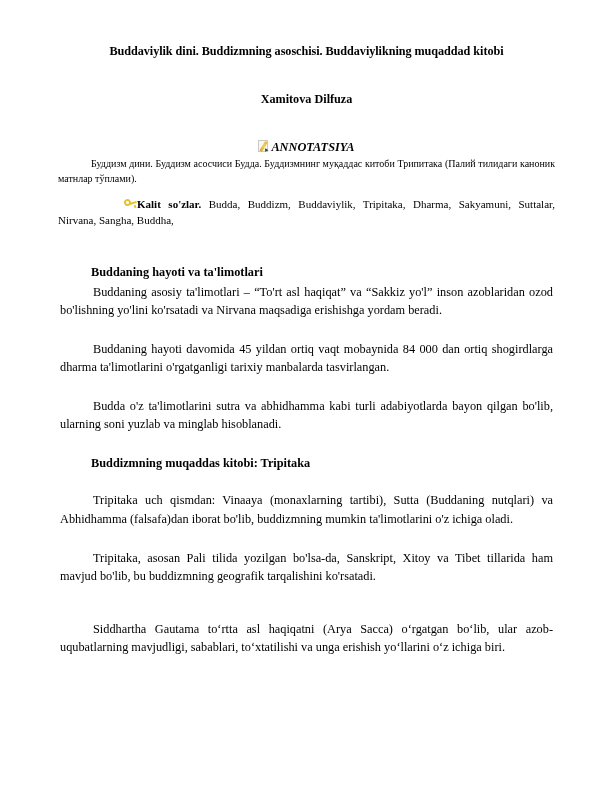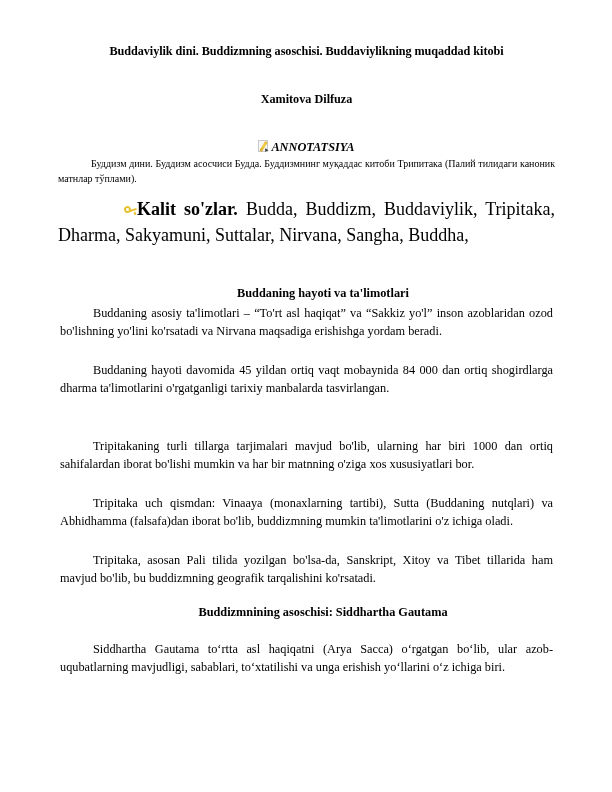--- a/index.html
+++ b/index.html
@@ -125,36 +125,36 @@
   p.annot-para {
     font-size: 10px;
     line-height: 1.47;
     text-align: justify;
     text-justify: inter-word;
     margin: 0;
     text-indent: 33px;
     padding-top: 3px;
   }
   p.keywords-para {
-    font-size: 18px;
+    font-size: 11px;
     line-height: 1.47;
     text-align: justify;
     text-justify: inter-word;
     margin: 0;
     text-indent: 33px;
     padding-top: 9px;
   }
   p.keywords-para b { font-weight: bold; }
   h2.section-heading {
     font-size: 12.3px;
     font-weight: bold;
     margin: 0;
     line-height: 1.47;
     text-indent: 33px;
-    text-align: center;
+    text-align: left;
   }
   .gap-lg { height: 35px; }
   .gap-md { height: 19px; }
   .gap-sm { height: 17px; }
   .gap-xs { height: 14px; }
 </style>
 </head>
 <body>
 
 <div class="page">
@@ -169,28 +169,28 @@
 
   <p class="keywords-para"><span style="display:inline-block;width:33px"></span><span class="icon-key"><span class="bow"></span><span class="shaft"></span><span class="tooth"></span></span><b>Kalit so'zlar.</b><span> Budda, Buddizm, Buddaviylik, Tripitaka, Dharma,  Sakyamuni, Suttalar,  Nirvana,  Sangha,  Buddha,</span></p>
 
   <div class="gap-lg"></div>
 
   <h2 class="section-heading">Buddaning hayoti va ta'limotlari</h2>
   <p class="body-para">Buddaning asosiy ta'limotlari – “To'rt asl haqiqat” va “Sakkiz yo'l”  inson azoblaridan ozod bo'lishning yo'lini ko'rsatadi va Nirvana maqsadiga erishishga yordam beradi.</p>
   <div class="gap-sm"></div>
   <p class="body-para">Buddaning hayoti davomida 45 yildan ortiq vaqt mobaynida 84 000 dan ortiq shogirdlarga  dharma ta'limotlarini o'rgatganligi tarixiy manbalarda tasvirlangan.</p>
   <div class="gap-sm"></div>
+  <p class="body-para">Budda o'z ta'limotlarini sutra va abhidhamma kabi turli adabiyotlarda bayon qilgan bo'lib, ularning soni yuzlab va minglab hisoblanadi.</p>
 
   <div class="gap-md"></div>
 
-  <p class="body-para">Tripitakaning turli tillarga tarjimalari mavjud bo'lib, ularning  har biri 1000 dan ortiq sahifalardan iborat bo'lishi mumkin va har bir matnning o'ziga xos xususiyatlari bor.</p>
+  <h2 class="section-heading">Buddizmning muqaddas kitobi: Tripitaka</h2>
   <div class="gap-sm"></div>
   <p class="body-para">Tripitaka uch qismdan: Vinaaya (monaxlarning tartibi), Sutta (Buddaning nutqlari) va Abhidhamma (falsafa)dan iborat bo'lib,  buddizmning mumkin ta'limotlarini o'z ichiga oladi.</p>
   <div class="gap-sm"></div>
   <p class="body-para">Tripitaka, asosan Pali tilida yozilgan bo'lsa-da,  Sanskript, Xitoy va Tibet tillarida ham mavjud bo'lib, bu buddizmning geografik tarqalishini ko'rsatadi.</p>
 
   <div class="gap-xs"></div>
 
-  <h2 class="section-heading">Buddizmnining asoschisi: Siddhartha Gautama</h2>
   <div class="gap-sm"></div>
   <p class="body-para">Siddhartha Gautama  to‘rtta asl haqiqatni  (Arya Sacca)  o‘rgatgan bo‘lib, ular azob-uqubatlarning mavjudligi,  sabablari,  to‘xtatilishi va  unga erishish yo‘llarini  o‘z ichiga biri.</p>
 
 </div>
 
 </body></html>

